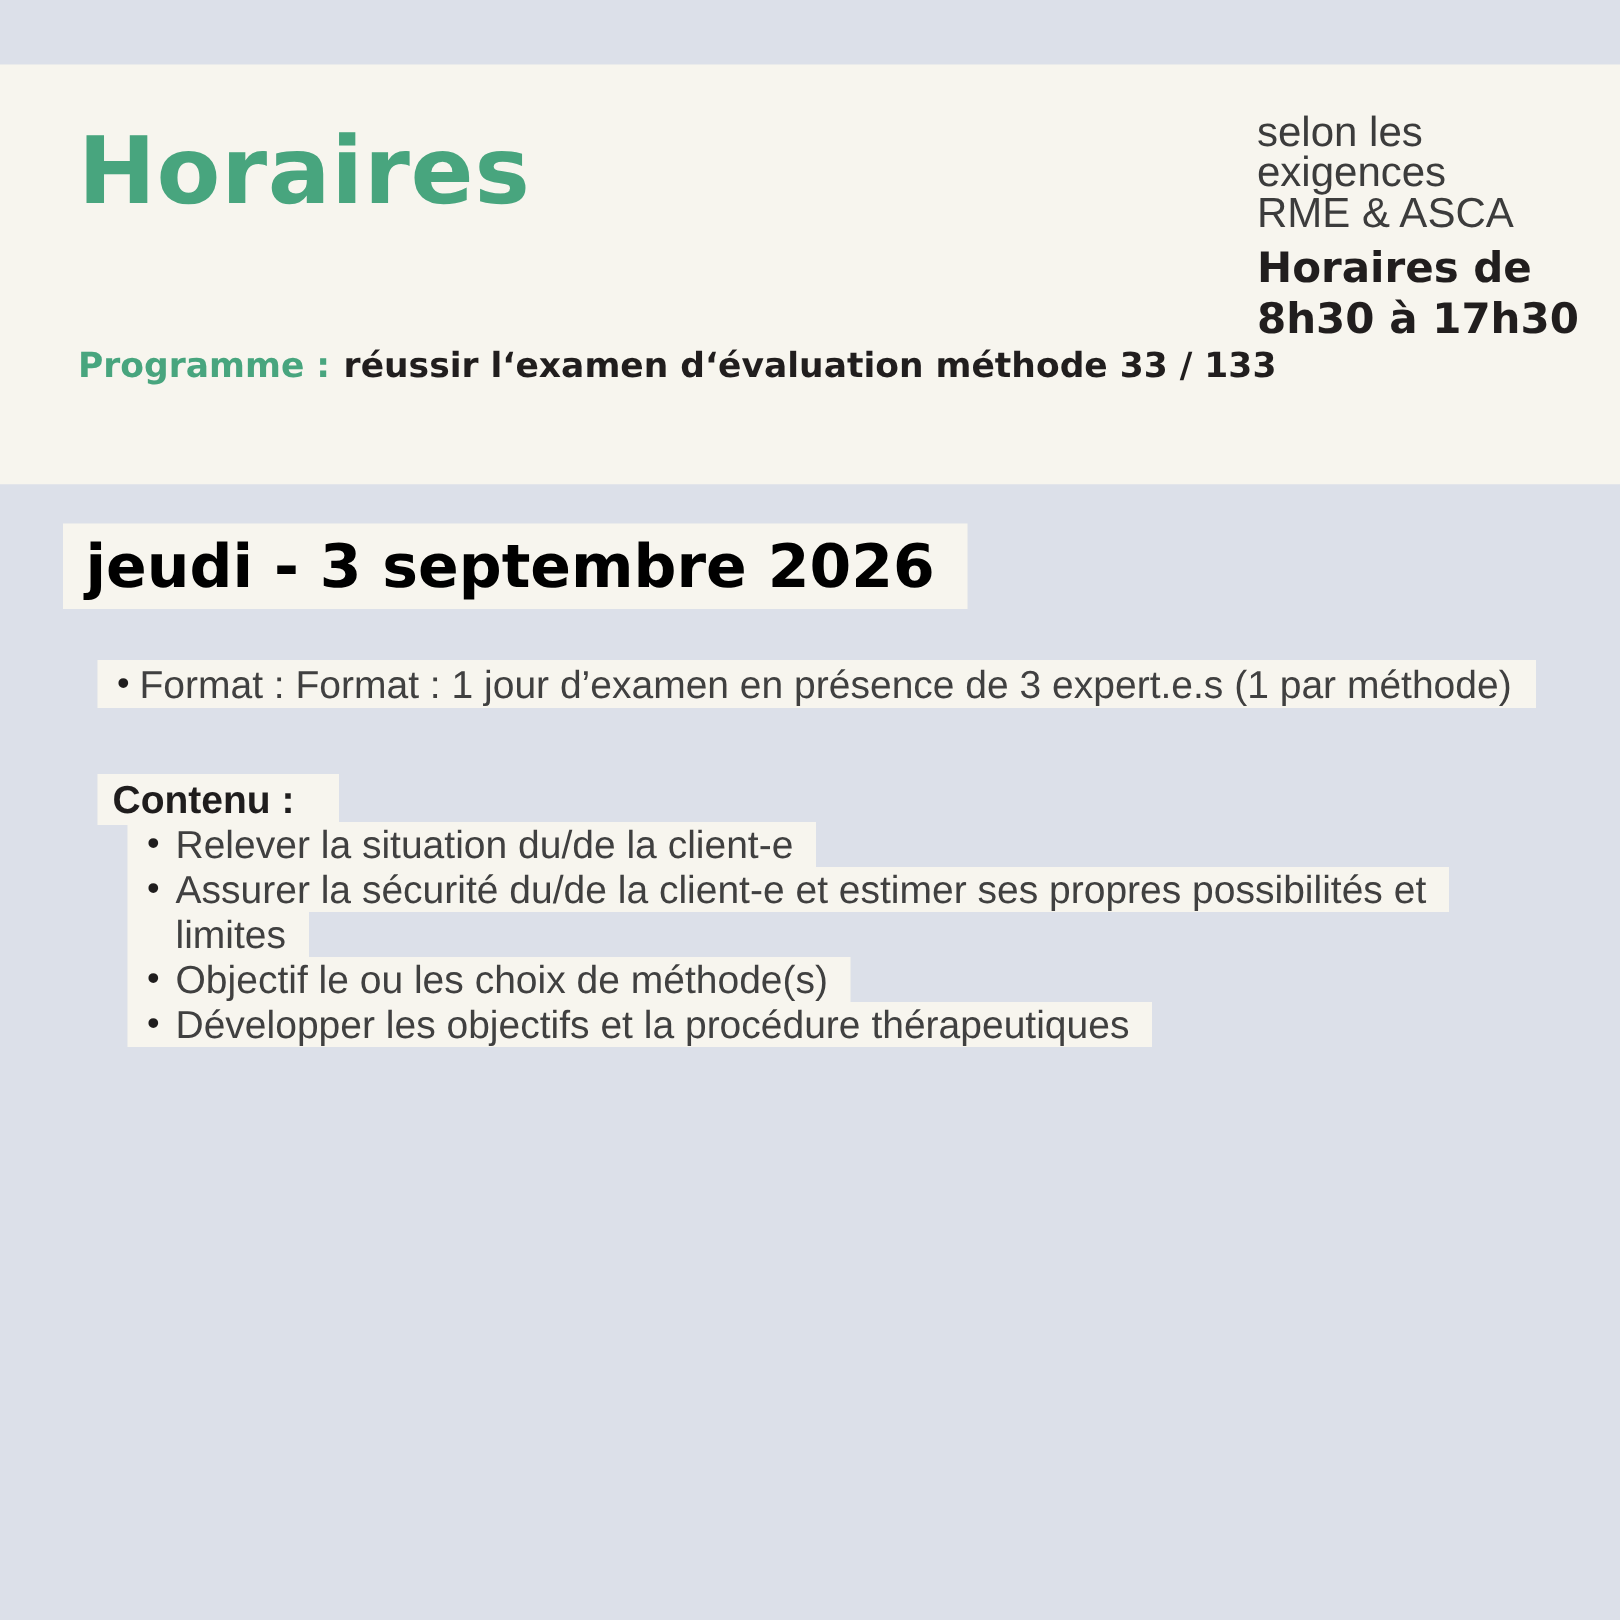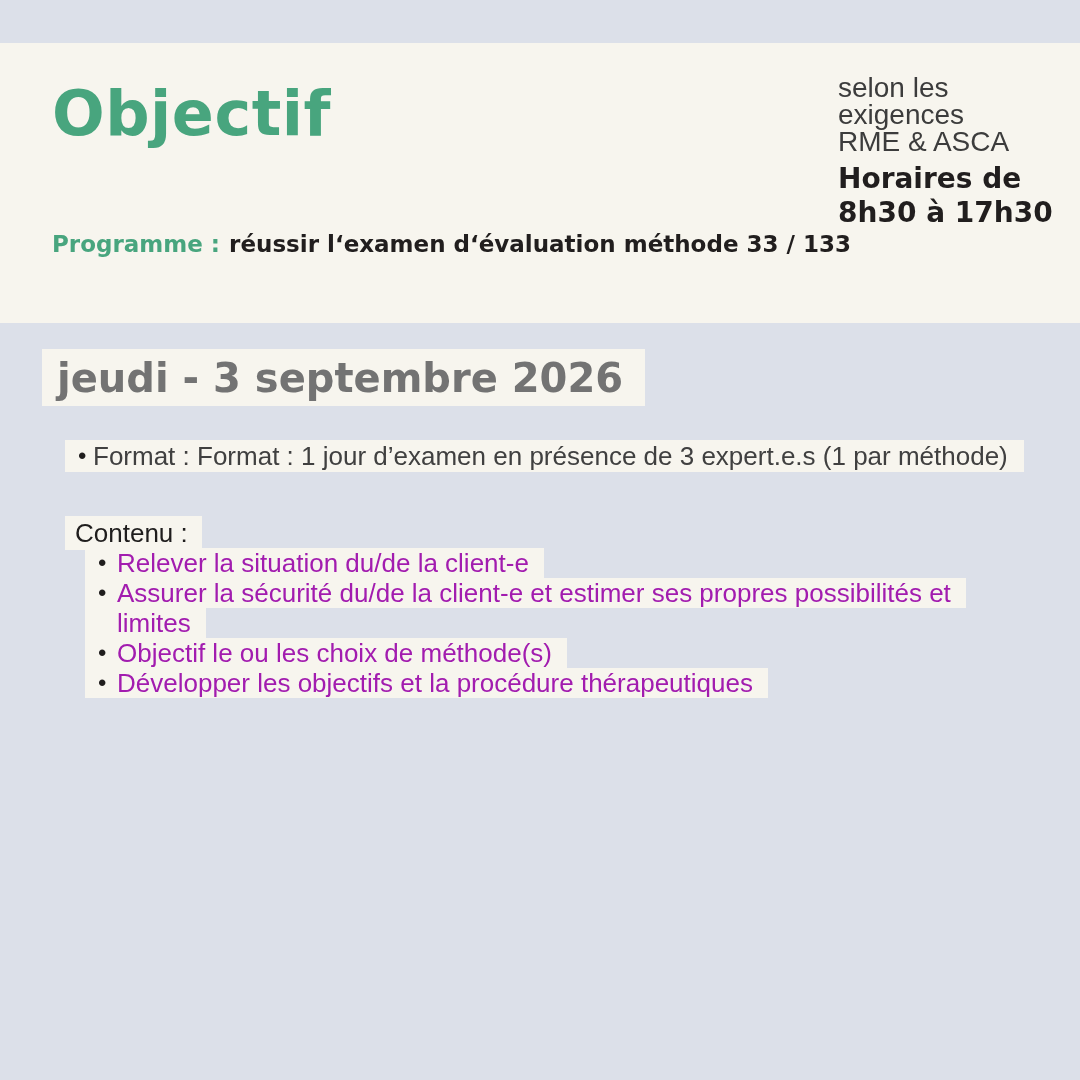--- a/index.html
+++ b/index.html
@@ -86,74 +86,75 @@
     position: absolute;
     left: 42px; top: 349px;
     height: 57px;
     padding: 0 22px 0 15px;
     display: flex;
     align-items: center;
     font-family: "DejaVu Sans", sans-serif;
     font-weight: 800;
     font-size: 40px;
     letter-spacing: 0px;
-    color: #737373;
+    color: #000000;
     white-space: nowrap;
   }
   .format-line {
     position: absolute;
     left: 65px; top: 440px;
     padding: 0 16px 0 28px;
     line-height: 32px;
     font-size: 26px;
     color: #404040;
     white-space: nowrap;
     width: fit-content;
   }
   .contenu-chip {
     position: absolute;
     left: 65px; top: 516px;
-    padding: 0 14px 0 10px;
+    padding: 0 30px 0 10px;
     line-height: 34px;
     font-size: 26px;
     color: #1f1d1d;
     white-space: nowrap;
     width: fit-content;
+    font-weight: bold;
   }
   .sub-lines {
     position: absolute;
     left: 85px; top: 548px;
   }
   .sub-line {
     position: relative;
     padding: 0 15px 0 32px;
     line-height: 30px;
     font-size: 26px;
-    color: #a21caf;
+    color: #404040;
     white-space: nowrap;
     width: fit-content;
   }
   .dot::before {
     content: "\2022";
     position: absolute;
     left: 13px;
     top: 0;
     font-size: 24px;
     color: #1f1d1d;
   }
 </style>
 </head>
 <body>
 
 <div class="canvas">
   <div class="top-band"></div>
   <div class="header-bg"></div>
   <div class="body-bg"></div>
 
-  <h1 class="title">Objectif</h1>
+  <h1 class="title">Horaires</h1>
 
   <div class="info-block">
     <div class="info-reg">selon les exigences</div>
     <div class="info-reg">RME &amp; ASCA</div>
     <div class="info-bold first">Horaires de</div>
     <div class="info-bold">8h30 à 17h30</div>
   </div>
 
   <p class="objectif">
     <span class="obj-label">Programme :</span><span class="obj-text">réussir l‘examen d‘évaluation méthode 33 / 133</span>

